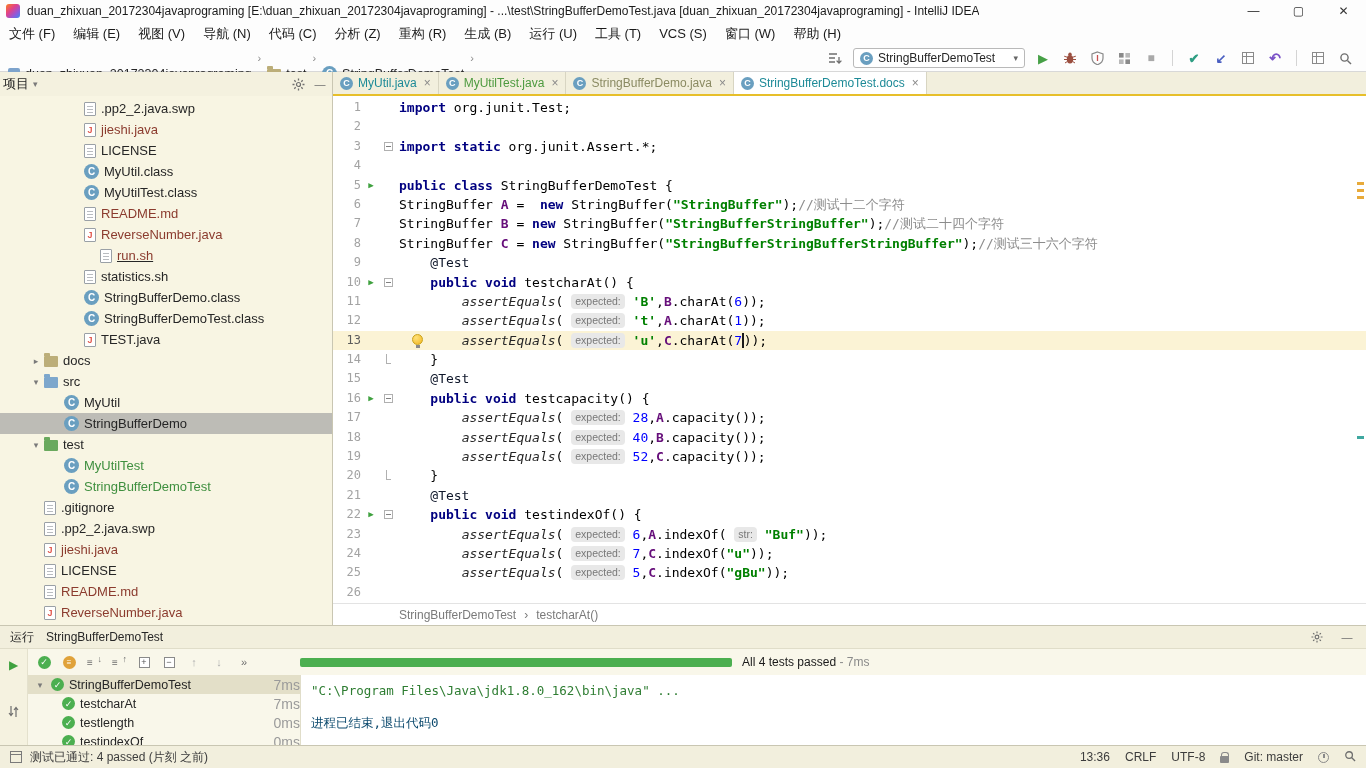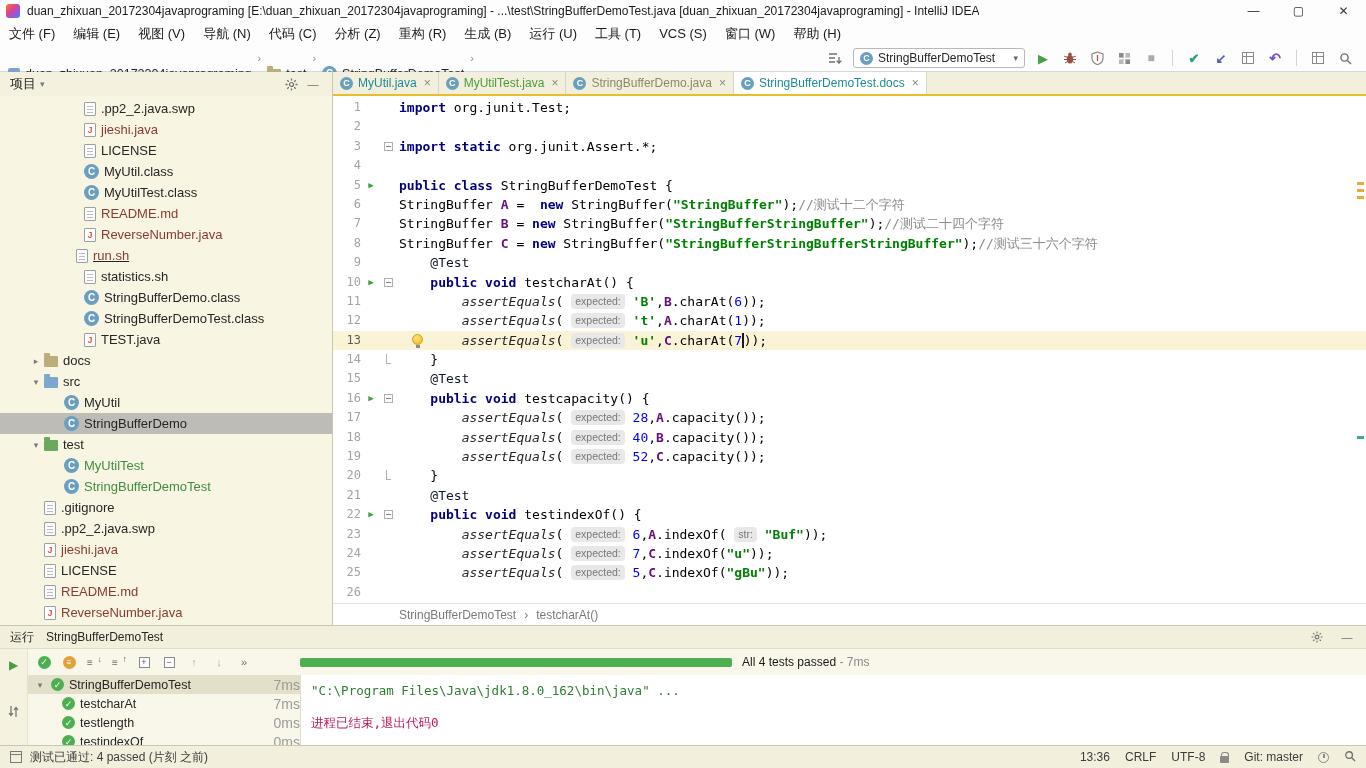--- a/index.html
+++ b/index.html
@@ -33,21 +33,21 @@
   .chk-teal{color:#2e9e83;font-weight:bold;font-size:13px;}
   .arr-blue{color:#4a5fc1;font-weight:bold;font-size:13px;}
   .revert{color:#7a52c7;font-size:14px;font-weight:bold;}
   .grid-ic{width:12px;height:12px;border:1px solid #8a8a8a;position:relative;}
   .grid-ic::after{content:"";position:absolute;left:0;right:0;top:3px;height:1px;background:#8a8a8a;}
   .grid-ic::before{content:"";position:absolute;top:0;bottom:0;left:3px;width:1px;background:#8a8a8a;}
 
   
   #main{position:absolute;left:0;top:72px;right:0;height:553px;display:flex;}
   #project-panel{width:333px;flex:none;background:#f8f5e3;border-right:1px solid #c9c6b2;display:flex;flex-direction:column;min-width:0;}
-  #project-header{height:24px;display:flex;align-items:center;padding:0 10px;font-size:13px;gap:4px;background:#f4f1df;}
+  #project-header{height:24px;display:flex;align-items:center;padding:0 3px;font-size:13px;gap:4px;background:#f4f1df;}
   #project-header .hdr-caret{color:#7a7a7a;font-size:9px;}
   #project-header .spring{flex:1;}
   #project-tree{flex:1;overflow:hidden;padding-top:2px;}
   .tree-row{height:21px;display:flex;align-items:center;font-size:13px;white-space:nowrap;}
   .tree-row.selected{background:#bdbcb6;}
   .tree-row .arrow{width:16px;flex:none;text-align:center;color:#7a7a7a;font-size:9px;}
   .tree-row .label{margin-left:5px;}
 
   
   .icon-folder{width:14px;height:11px;background:#bcae79;border-radius:1px;position:relative;flex:none;margin-top:2px;}
@@ -285,21 +285,21 @@
           <div class="tree-row" style="padding-left: 68px;">
             <span class="arrow"></span>
             <span class="icon-file"></span>
             <span class="label" style="color: rgb(139, 59, 46);">README.md</span>
           </div>
           <div class="tree-row" style="padding-left: 68px;">
             <span class="arrow"></span>
             <span class="icon-java"></span>
             <span class="label" style="color: rgb(139, 59, 46);">ReverseNumber.java</span>
           </div>
-          <div class="tree-row" style="padding-left: 60px; text-decoration: underline;">
+          <div class="tree-row" style="padding-left: 84px; text-decoration: underline;">
             <span class="arrow"></span>
             <span class="icon-file"></span>
             <span class="label" style="color: rgb(139, 59, 46);">run.sh</span>
           </div>
           <div class="tree-row" style="padding-left: 68px;">
             <span class="arrow"></span>
             <span class="icon-file"></span>
             <span class="label">statistics.sh</span>
           </div>
           <div class="tree-row" style="padding-left: 68px;">
@@ -526,21 +526,21 @@
               </div>
               <div class="test-row" style="padding-left: 34px;">
                 <span class="circle-pass">✓</span>
                 <span>testindexOf</span>
                 <span class="time">0ms</span>
               </div>
             </div>
           <div id="console">
             <div id="console-output">
                 <div class="console-line" style="color: rgb(46, 125, 50);">"C:\Program Files\Java\jdk1.8.0_162\bin\java" ...</div>
-                <div class="console-line" style="color: #be185d;">进程已结束,退出代码0</div>
+                <div class="console-line" style="color: #0c4a6e;">进程已结束,退出代码0</div>
               </div>
           </div>
         </div>
       </div>
     </div>
   </div>
 
   <div id="statusbar">
     <span class="win-icon"></span>
     <span>测试已通过: 4 passed (片刻 之前)</span>

